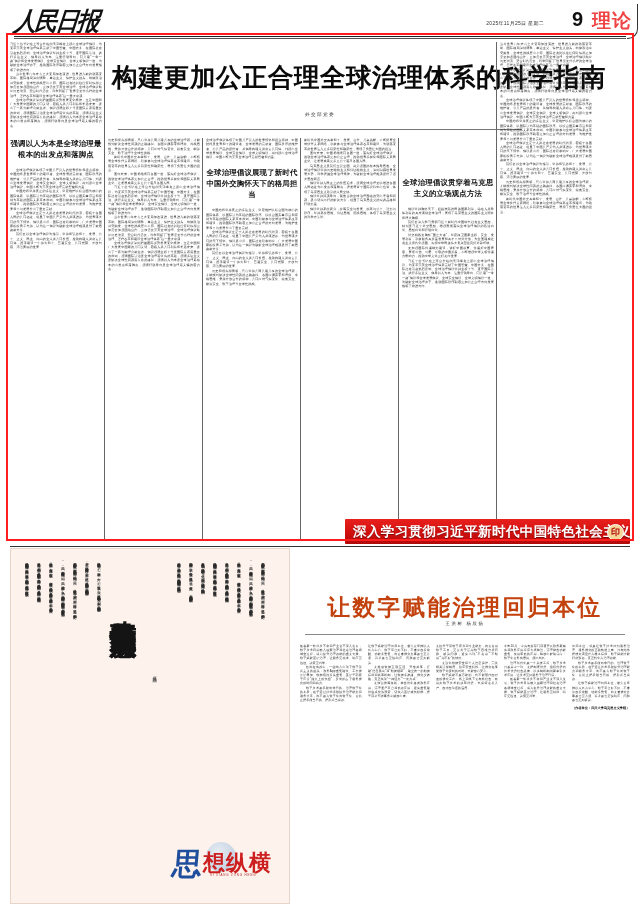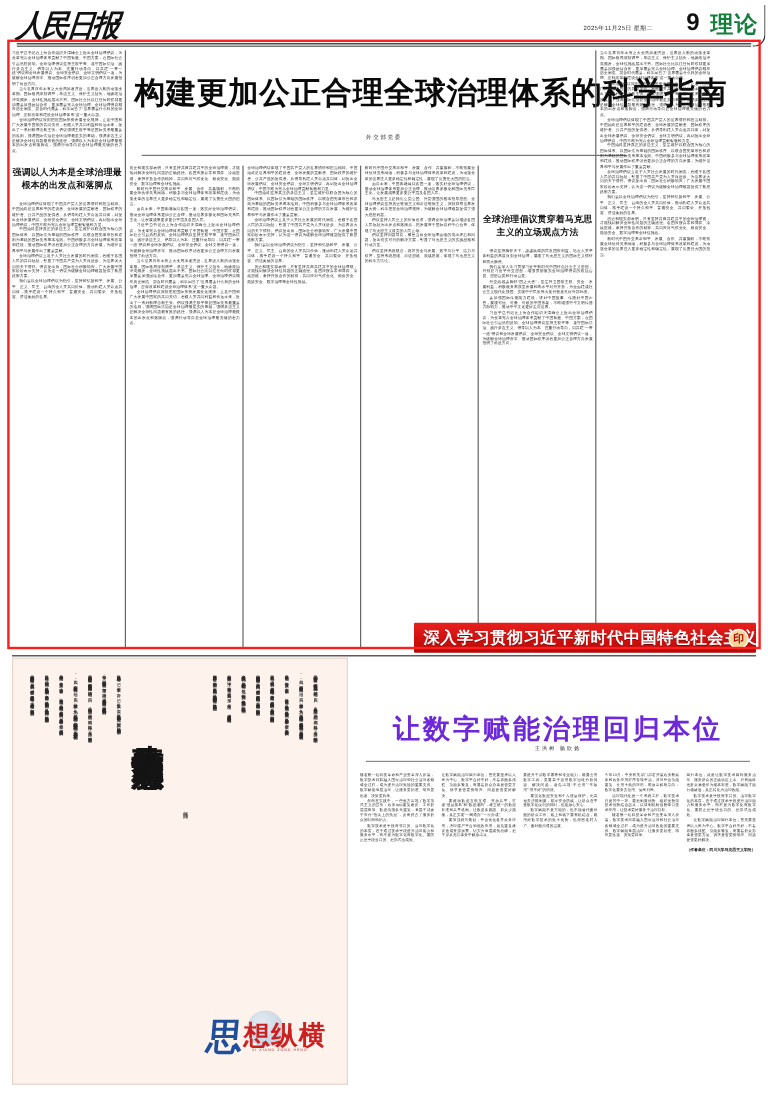--- a/index.html
+++ b/index.html
@@ -24,21 +24,21 @@
     font-size:5px;color:#333;letter-spacing:.3px;white-space:nowrap;
     font-family:"Liberation Sans",sans-serif;
   }
   .mast-pageno{
     position:absolute;right:57px;top:8px;
     font-size:20px;font-weight:bold;color:#111;
     font-family:"Liberation Sans",sans-serif;
   }
   .mast-section{
     position:absolute;right:8px;top:8px;
-    font-size:19px;font-weight:bold;color:#15803d;letter-spacing:1px;
+    font-size:19px;font-weight:bold;color:#ef4444;letter-spacing:1px;
     font-family:Liberation Mono, monospace;
     text-align:right;
   }
   .mast-rule{
     position:absolute;left:14px;top:36px;width:612px;height:1px;background:#222;
   }
   .mast-rule2{
     position:absolute;left:14px;top:38px;width:612px;height:1px;background:#555;
   }
   
@@ -155,21 +155,21 @@
   }
   .logo-sub{
     position:absolute;left:40px;top:33px;font-size:3px;color:#b03030;letter-spacing:.8px;
     font-family:"Liberation Sans",sans-serif;
   }
 
   
   .br-head{
     position:absolute;left:300px;top:592px;width:330px;text-align:center;
     font-family:"Liberation Serif","DejaVu Serif",serif;
-    font-weight:bold;font-size:22.5px;letter-spacing:2.5px;color:#6d28d9;
+    font-weight:bold;font-size:22.5px;letter-spacing:2.5px;color:#c2410c;
     white-space:nowrap;
   }
   .br-byline{
     position:absolute;left:300px;top:621px;width:330px;text-align:center;
     font-size:4.4px;color:#333;letter-spacing:1.6px;
     font-family:"Liberation Sans",sans-serif;
   }
   .br-rule{position:absolute;left:305px;top:634px;width:320px;height:1px;background:#888;}
   .credit{
     font-size:3.2px;font-weight:bold;color:#111;
@@ -210,20 +210,21 @@
     <div class="ftext">历史和现实都表明，只有坚持共商共建共享的全球治理观，才能找到解决全球性问题的正确路径。各国应摒弃零和博弈、冷战思维，秉持开放合作的精神，共同应对气候变化、粮食安全、能源安全、数字治理等全球性挑战。</div>
     <div class="ftext indent">新时代中国外交高举和平、发展、合作、共赢旗帜，不断拓展全球伙伴关系网络，积极参与全球治理体系改革和建设，为动荡变革的世界注入更多稳定性和确定性，展现了负责任大国的担当。</div>
     <div class="ftext indent">面向未来，中国将继续同各国一道，落实好全球治理倡议，推动全球治理体系更加公正合理，推动世界多极化和国际关系民主化，让发展成果更多更公平惠及各国人民。</div>
     <div class="ftext indent">习近平总书记在上海合作组织天津峰会上提出全球治理倡议，为变革完善全球治理体系贡献了中国智慧、中国方案，在国际社会引起热烈反响。全球治理倡议坚持主权平等、遵守国际法治、践行多边主义、倡导以人为本、注重行动导向，同共建“一带一路”倡议和全球发展倡议、全球安全倡议、全球文明倡议一道，为破解全球治理赤字、推动国际秩序朝着更加公正合理方向发展指明了前进方向。</div>
     <div class="ftext indent">当今世界百年未有之大变局加速演进，世界进入新的动荡变革期。国际格局深刻调整，单边主义、保护主义抬头，地缘政治冲突频发，全球性挑战层出不穷。国际社会比以往任何时候都更加需要加强团结合作，更加需要完善全球治理。全球治理倡议顺应历史潮流、契合时代需要，科学回答了“世界需要什么样的全球治理、怎样改革和建设全球治理体系”这一重大命题。</div>
     <div class="ftext indent">全球治理倡议深刻把握国际形势发展变化规律，立足中国和广大发展中国家的共同关切，着眼人类共同利益和长远未来，提出了一系列新理念新主张。倡议强调主权平等是国际关系最重要的准则，强调国际法治是全球治理最坚实的基础，强调多边主义是解决全球性问题最有效的路径，强调以人为本是全球治理最根本的出发点和落脚点，强调行动导向是全球治理最关键的着力点。</div>
   </div>
 
   <div class="col" style="left:196px;top:98px;width:92px;height:402px;">
     <div class="ftext">全球治理倡议体现了中国共产党人的世界情怀和担当精神。中国始终是世界和平的建设者、全球发展的贡献者、国际秩序的维护者、公共产品的提供者。从倡导构建人类命运共同体，到提出全球发展倡议、全球安全倡议、全球文明倡议，再到提出全球治理倡议，中国不断为完善全球治理贡献智慧和力量。</div>
+    <div class="subhead" style="margin:8px 0 8px;">全球治理倡议展现了新时代中国外交胸怀天下的格局担当</div>
     <div class="ftext indent">中国始终坚持真正的多边主义，坚定维护以联合国为核心的国际体系、以国际法为基础的国际秩序、以联合国宪章宗旨和原则为基础的国际关系基本准则。中国积极参与全球治理体系改革和建设，推动国际秩序朝着更加公正合理的方向发展，为维护世界和平与发展作出了重要贡献。</div>
     <div class="ftext indent">全球治理倡议立足于人类社会发展的时代潮流，着眼于各国人民的共同福祉，彰显了中国共产党为人类谋进步、为世界谋大同的天下情怀。倡议提出后，国际社会积极响应，广大发展中国家纷纷表示支持，认为这一倡议为破解全球治理难题提供了新思路新方案。</div>
     <div class="ftext indent">我们要以全球治理倡议为指引，坚持和弘扬和平、发展、公平、正义、民主、自由的全人类共同价值，推动构建人类命运共同体，携手建设一个持久和平、普遍安全、共同繁荣、开放包容、清洁美丽的世界。</div>
     <div class="ftext indent">历史和现实都表明，只有坚持共商共建共享的全球治理观，才能找到解决全球性问题的正确路径。各国应摒弃零和博弈、冷战思维，秉持开放合作的精神，共同应对气候变化、粮食安全、能源安全、数字治理等全球性挑战。</div>
   </div>
 
   <div class="col" style="left:294px;top:98px;width:92px;height:402px;">
     <div class="ftext">新时代中国外交高举和平、发展、合作、共赢旗帜，不断拓展全球伙伴关系网络，积极参与全球治理体系改革和建设，为动荡变革的世界注入更多稳定性和确定性，展现了负责任大国的担当。</div>
     <div class="ftext indent">面向未来，中国将继续同各国一道，落实好全球治理倡议，推动全球治理体系更加公正合理，推动世界多极化和国际关系民主化，让发展成果更多更公平惠及各国人民。</div>
     <div class="ftext indent">马克思主义是我们立党立国、兴党强国的根本指导思想。全球治理倡议坚持历史唯物主义和辩证唯物主义，深刻洞察世界发展大势，科学把握全球治理规律，为破解全球治理难题提供了强大思想武器。</div>

